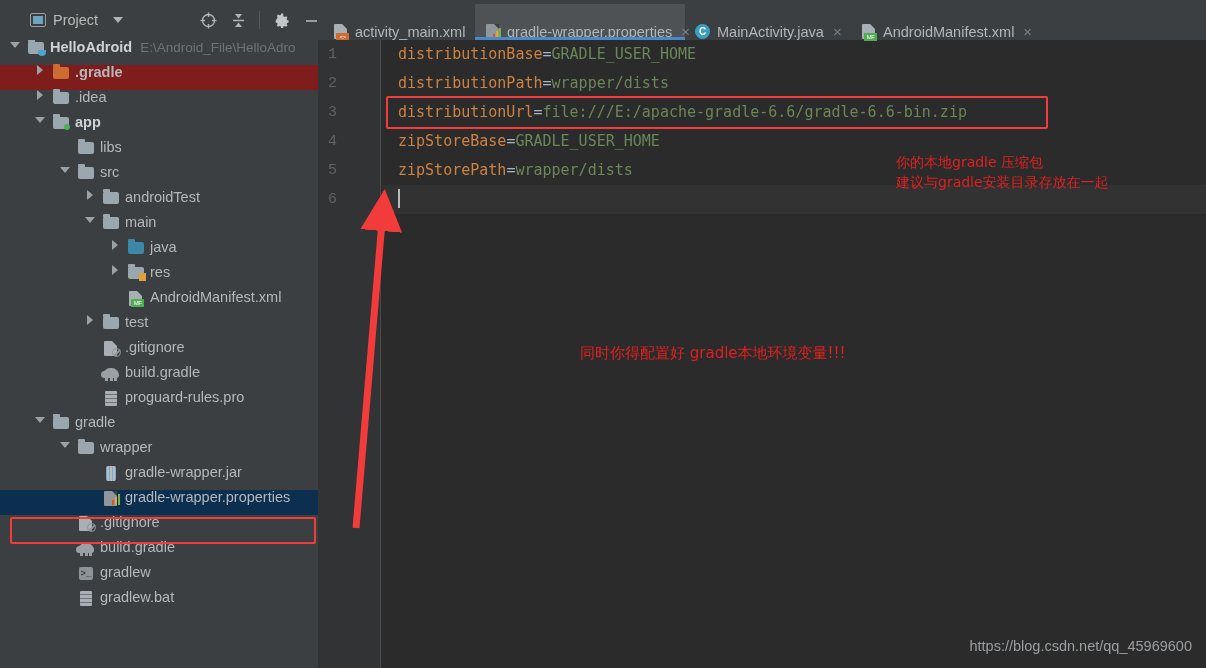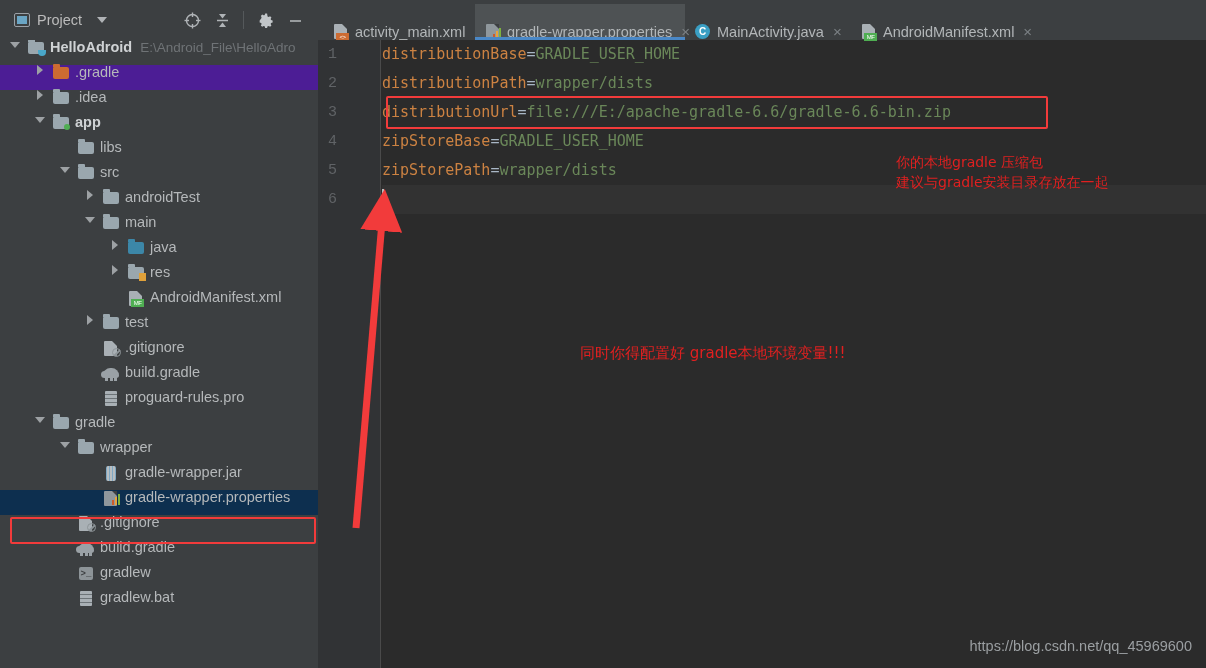--- a/index.html
+++ b/index.html
@@ -21,20 +21,21 @@
   .stray-notch {
     position: absolute; top: -4px; left: 1166px;
     width: 14px; height: 10px; background: #3c3f41;
     clip-path: polygon(0 0, 100% 0, 50% 100%);
   }
 
   
   .left-pane {
     position: absolute; left: 0; top: 0; width: 318px; height: 668px;
     background: #3c3f41;
+    padding-left: 16px;
   }
   .tool-header {
     position: relative; height: 40px; width: 318px;
     display: flex; align-items: center; background: #3c3f41;
   }
   .proj-label {
     display: flex; align-items: center; gap: 7px;
     margin-left: 14px; color: #bbbbbb; font-size: 14.5px;
   }
   .proj-box {
@@ -56,21 +57,21 @@
   }
   .hicon { width: 30px; height: 30px; display: flex; align-items: center; justify-content: center; }
   .hsep { width: 1px; height: 18px; background: #55595b; margin: 0 6px; }
 
   
   .tree { position: absolute; top: 40px; left: 0; width: 318px; height: 628px; overflow: hidden; }
   .row {
     height: 25px; display: flex; align-items: flex-start;
     color: #b5b8ba; font-size: 14.5px; white-space: nowrap; position: relative;
   }
-  .row.olive { background: #4c1d95; }
+  .row.olive { background: #7f1d1d; font-weight: bold; }
   .row.selected { background: #0d2f4f; }
   .twisty { width: 11px; height: 11px; flex: 0 0 11px; position: relative; }
   .twisty.right::before {
     content: ""; position: absolute; left: 2px; top: 0px;
     border-left: 6px solid #9da1a4; border-top: 5px solid transparent;
     border-bottom: 5px solid transparent;
   }
   .twisty.down::before {
     content: ""; position: absolute; left: 0px; top: 2px;
     border-top: 6px solid #9da1a4; border-left: 5px solid transparent;
@@ -172,21 +173,21 @@
     height: 29px; color: #606366; font-size: 15px; display: flex; align-items: center;
     justify-content: flex-start; padding-left: 10px;
     font-family: "Liberation Mono", monospace;
   }
   .gutter-div { position: absolute; top: 40px; left: 62px; width: 1px; height: 628px; background: #4a4a4a; }
 
   .code {
     position: absolute; top: 40px; left: 64px; width: 824px; height: 628px;
     font-family: "DejaVu Sans Mono", monospace; font-size: 15px;
   }
-  .cline { height: 29px; line-height: 29px; padding-left: 0; white-space: pre; }
+  .cline { height: 29px; line-height: 29px; padding-left: 16px; white-space: pre; }
   .cline.current { background: #323232; width: 824px; }
   .k { color: #cc8242; }
   .eq { color: #a9b7c6; }
   .v { color: #6a8759; }
   .caret {
     display: inline-block; width: 2px; height: 19px; background: #bbb;
     vertical-align: -4px;
   }
 
   

